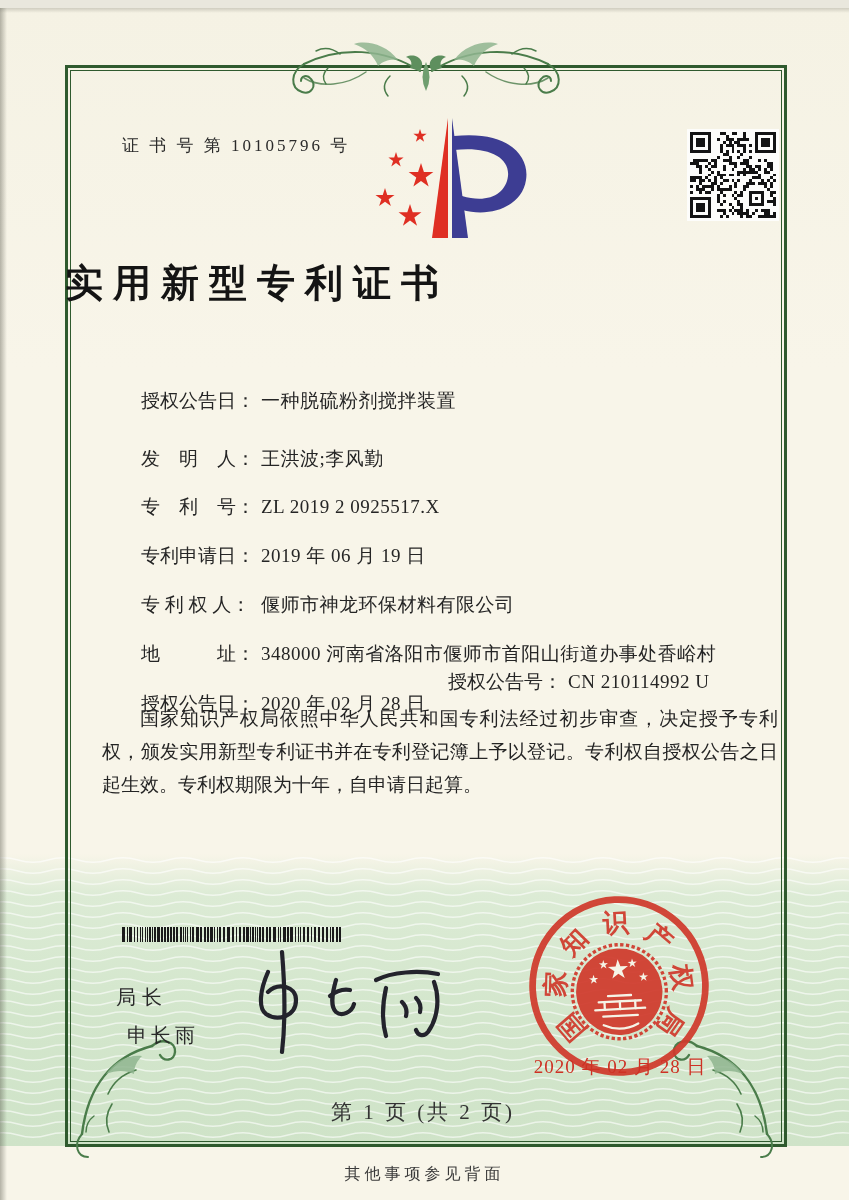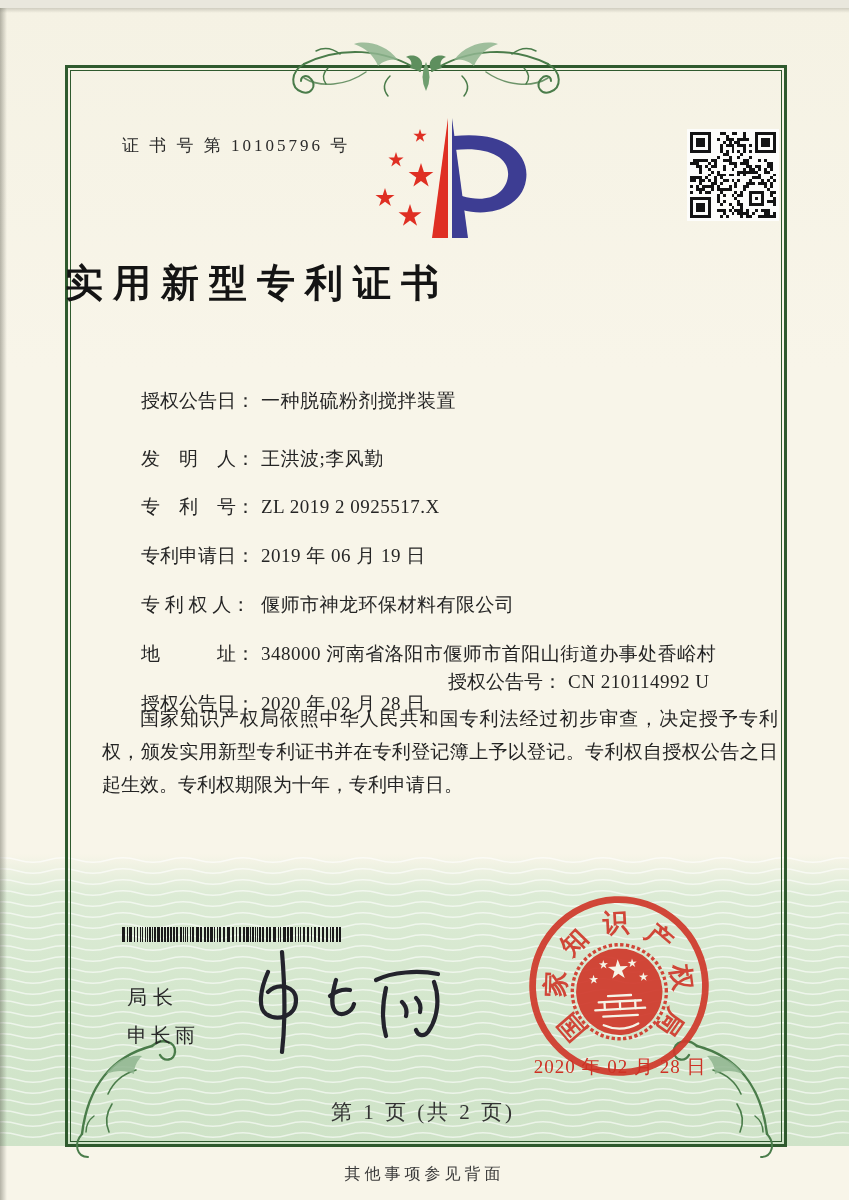--- a/index.html
+++ b/index.html
@@ -36,21 +36,21 @@
   .field-row{position:absolute;left:122px;font-size:19px;white-space:pre;color:#252525;z-index:4;}
   .f-label{display:inline-block;min-width:114px;}
   .f-value{margin-left:6px;letter-spacing:.5px;}
   .pair2{position:absolute;left:326px;top:0;white-space:pre;}
 
   .paras{position:absolute;left:102px;top:694px;width:676px;z-index:4;}
   .paras p{margin:0;font-size:19px;line-height:33px;text-align:justify;text-indent:2em;color:#242424;}
 
   .barcode{position:absolute;left:122px;top:919px;z-index:5;}
 
-  .signer-title{position:absolute;left:127px;top:976px;font-size:20px;letter-spacing:6px;color:#2a2a2a;z-index:5;}
+  .signer-title{position:absolute;left:116px;top:976px;font-size:20px;letter-spacing:6px;color:#2a2a2a;z-index:5;}
   .signer-name{position:absolute;left:127px;top:1014px;font-size:20px;letter-spacing:4px;color:#2a2a2a;z-index:5;}
   .autograph{position:absolute;left:238px;top:938px;z-index:5;}
 
   .seal{position:absolute;left:523px;top:882px;z-index:6;transform:rotate(-3deg);opacity:.93;}
   .seal-char{font-size:27px;font-weight:bold;fill:#d03a2c;text-anchor:middle;dominant-baseline:middle;
     font-family:"Liberation Serif","DejaVu Serif",serif;}
   .seal-date{position:absolute;left:508px;top:1046px;width:224px;text-align:center;
     font-size:19px;color:#ce3124;letter-spacing:1px;z-index:7;}
 
   .page-num{position:absolute;left:65px;top:1090px;width:716px;text-align:center;
@@ -401,21 +401,21 @@
   </div>
   <div class="field-row" style="top:611px">
     <span class="f-label">地　　　址：</span><span class="f-value">348000 河南省洛阳市偃师市首阳山街道办事处香峪村</span>
   </div>
   <div class="field-row" style="top:661px;width:660px">
     <span class="f-label">授权公告日：</span><span class="f-value">2020 年 02 月 28 日</span>
     <span class="pair2"><span>授权公告号：</span><span class="f-value">CN 210114992 U</span></span>
   </div>
 
   <div class="paras">
-    <p>国家知识产权局依照中华人民共和国专利法经过初步审查，决定授予专利权，颁发实用新型专利证书并在专利登记簿上予以登记。专利权自授权公告之日起生效。专利权期限为十年，专利申请日。</p>
+    <p>国家知识产权局依照中华人民共和国专利法经过初步审查，决定授予专利权，颁发实用新型专利证书并在专利登记簿上予以登记。专利权自授权公告之日起生效。专利权期限为十年，自申请日起算。</p>
   </div>
 
   <svg class="barcode" width="222" height="15" viewBox="0 0 222 15">
     <g id="barcode-bars" fill="#1b1b1b">
         <rect x="0" y="0" width="3" height="15"></rect>
         <rect x="5" y="0" width="1" height="15"></rect>
         <rect x="7" y="0" width="3" height="15"></rect>
         <rect x="12" y="0" width="1" height="15"></rect>
         <rect x="15" y="0" width="1" height="15"></rect>
         <rect x="18" y="0" width="1" height="15"></rect>

